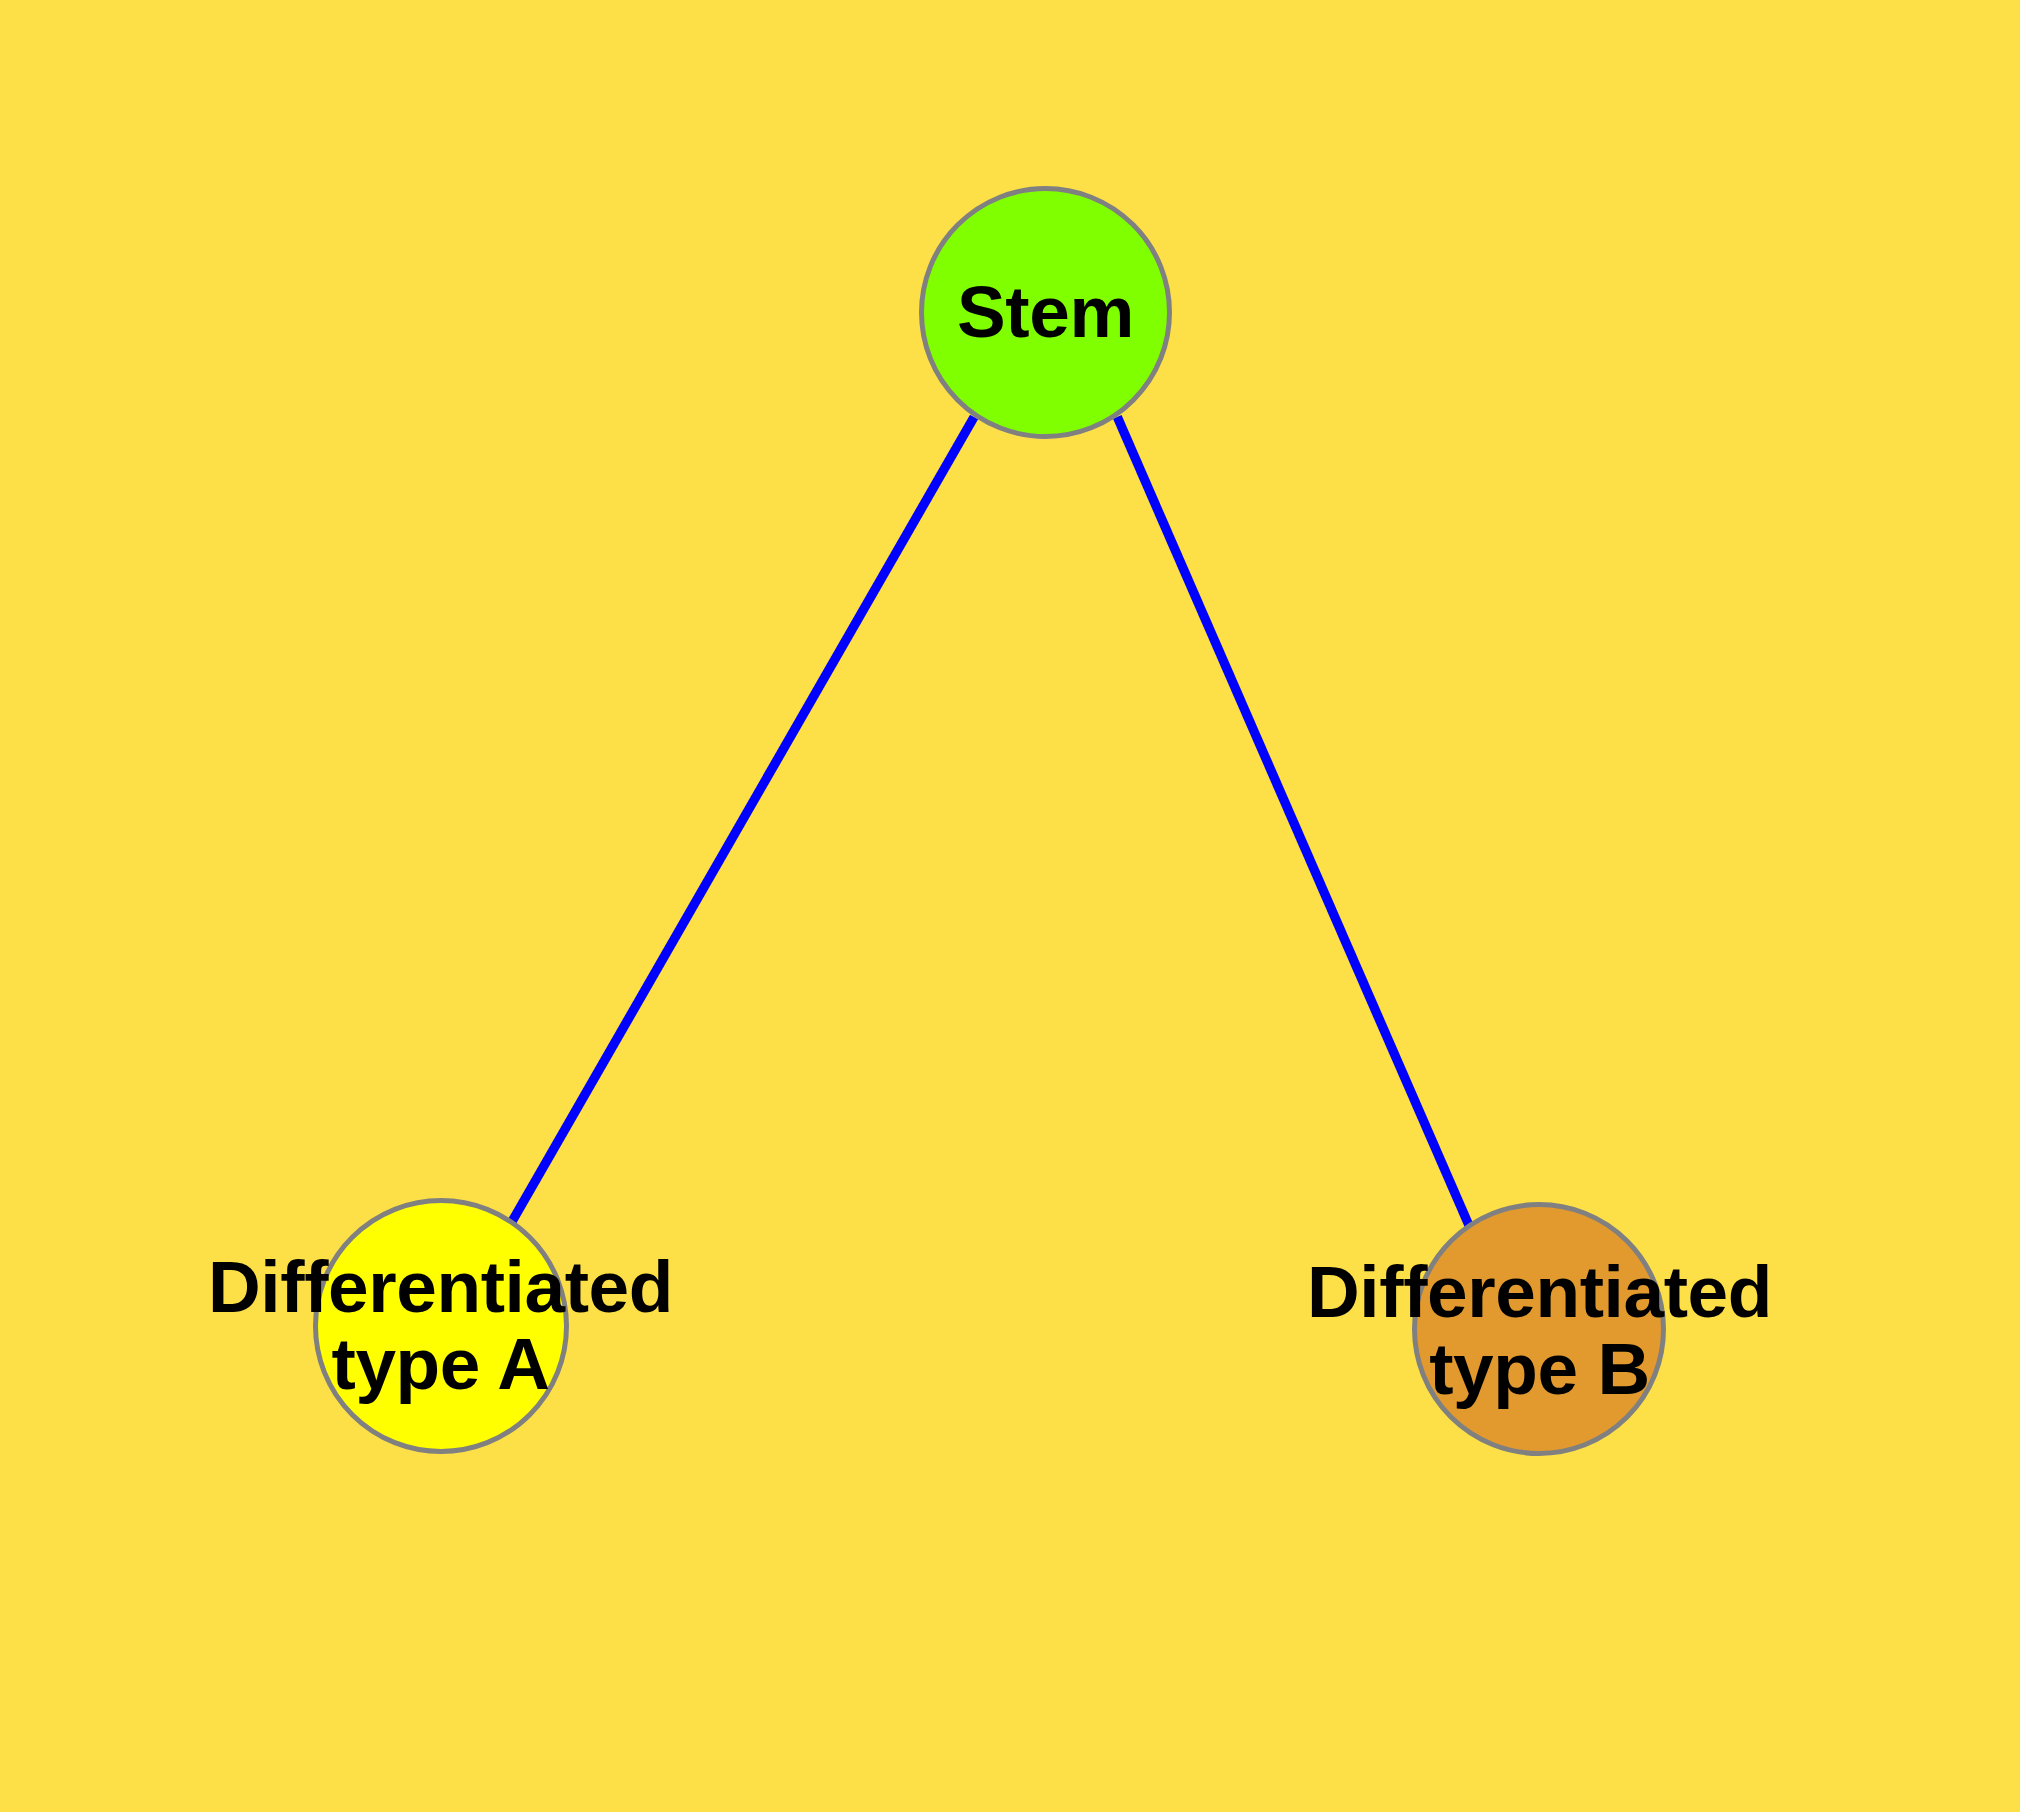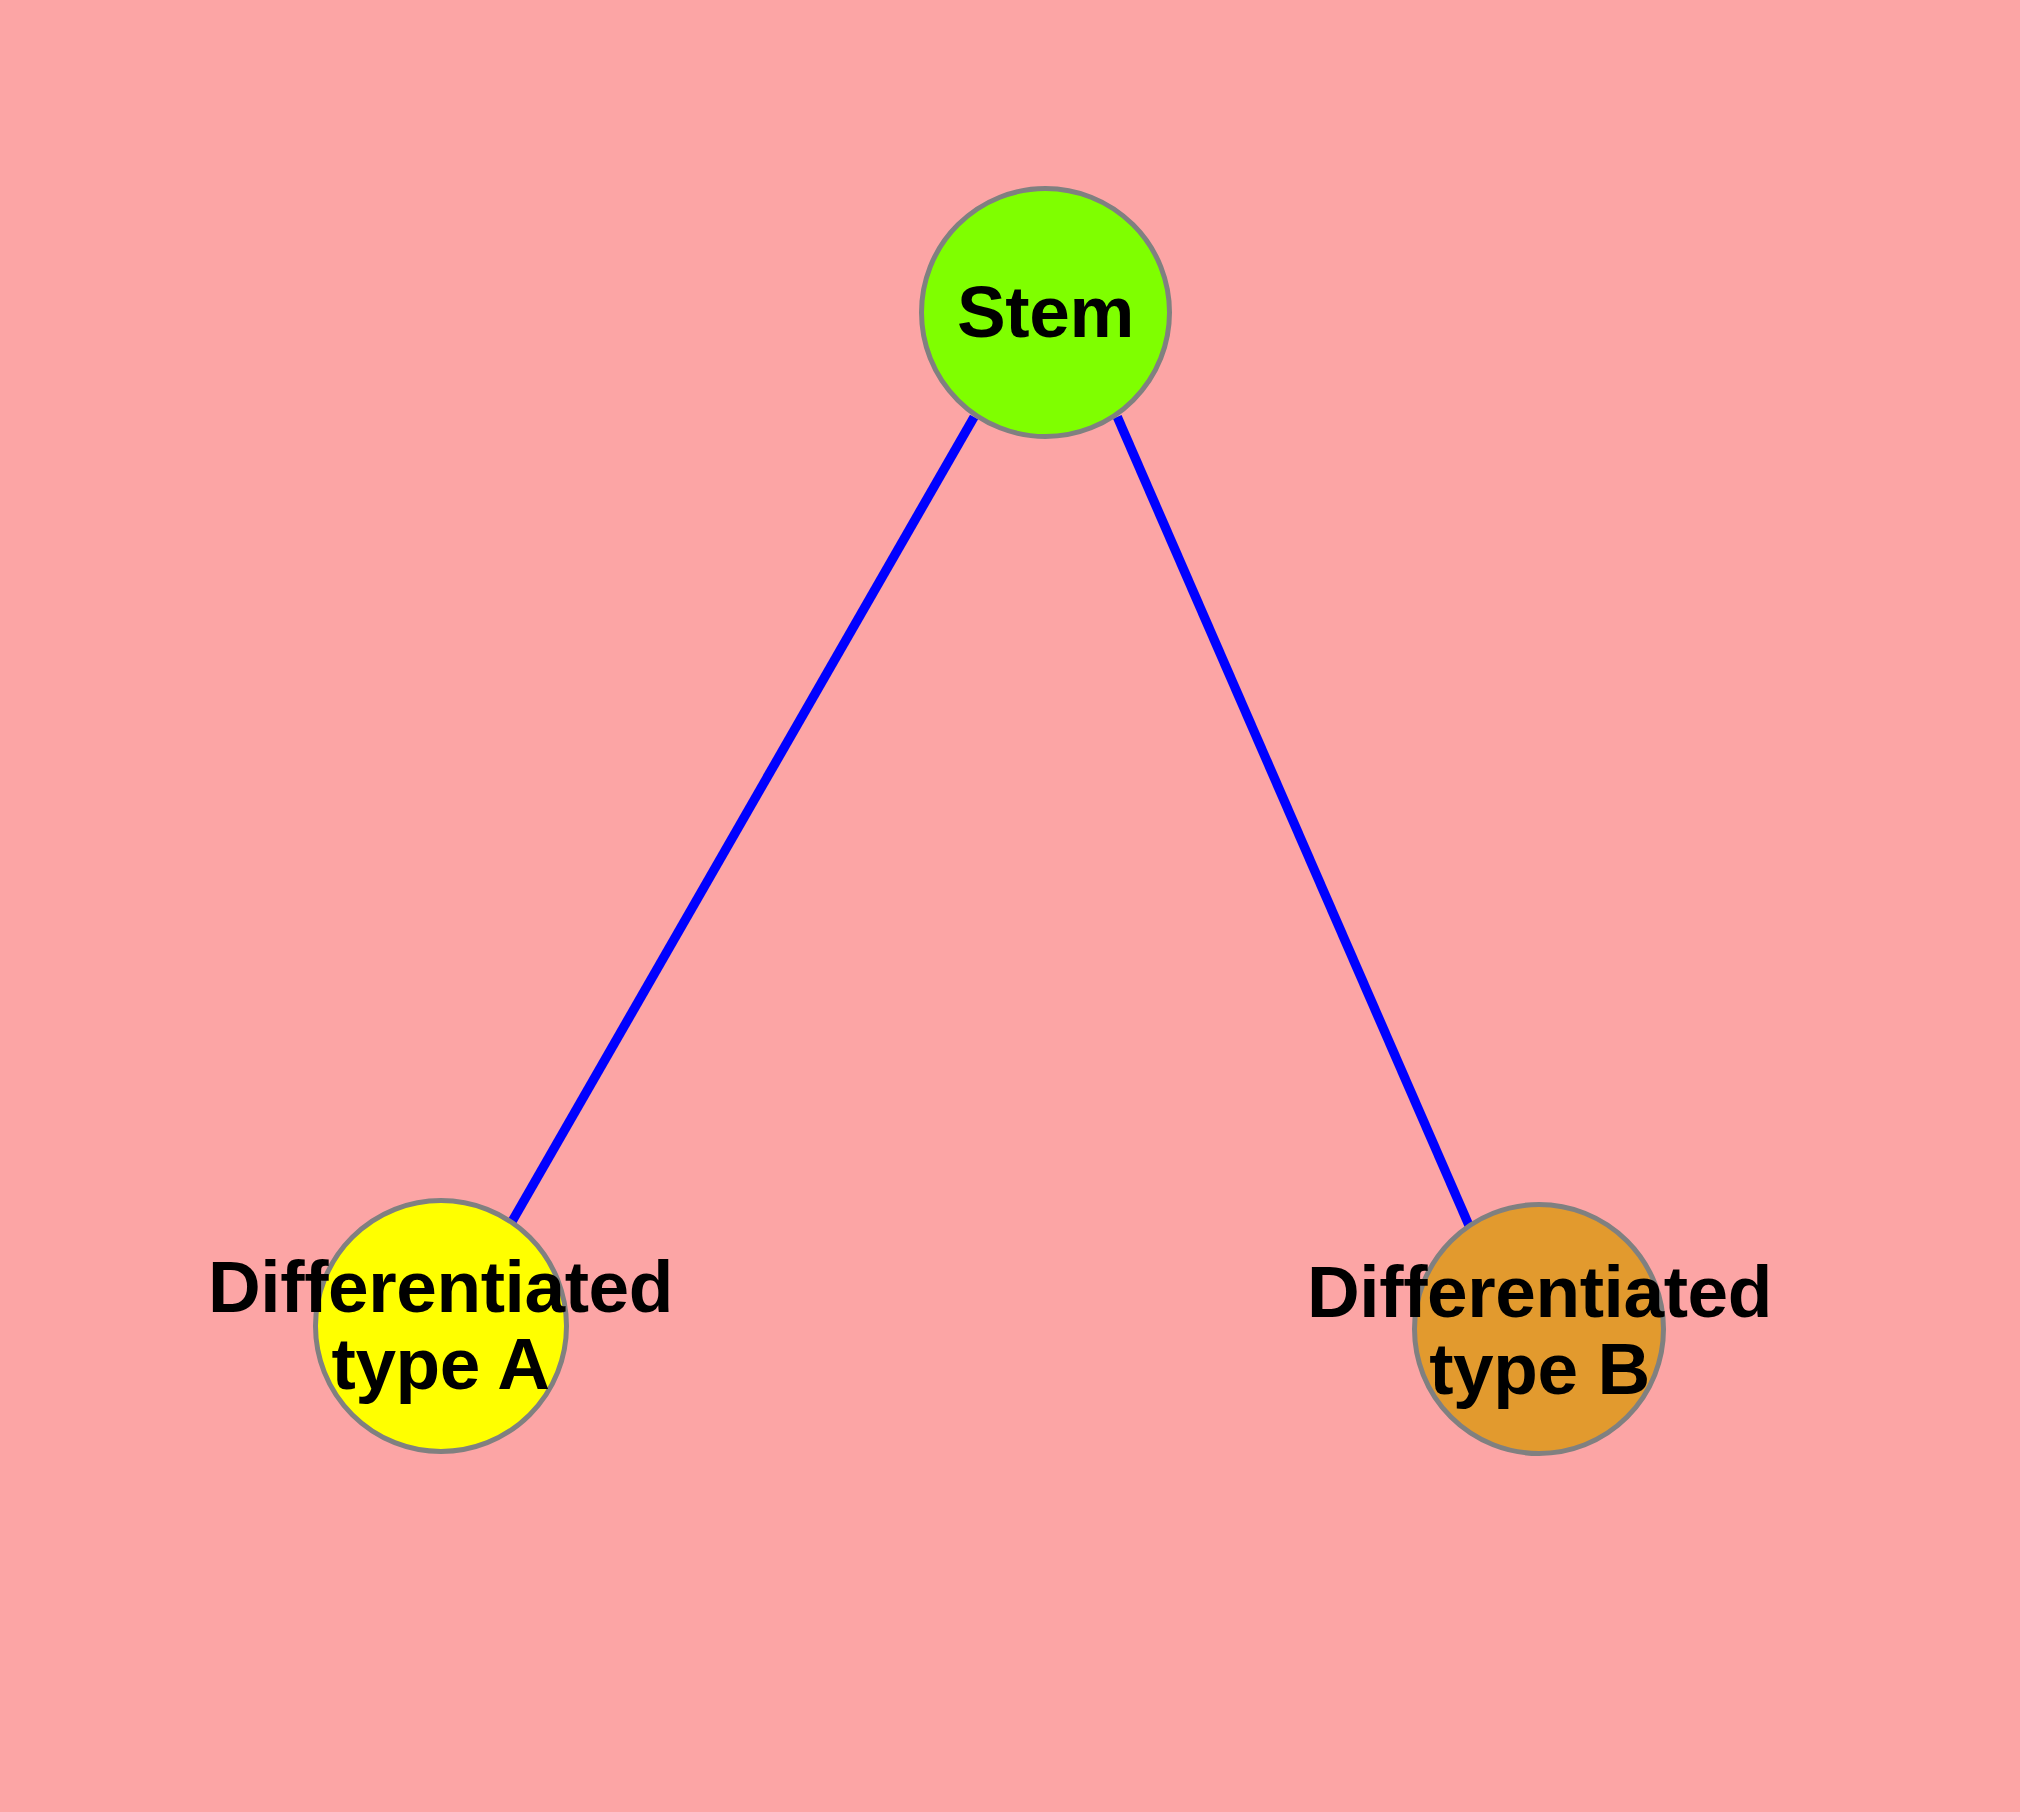--- a/index.html
+++ b/index.html
@@ -79,21 +79,21 @@
   }
   #label-type-b {
     left: 1285px;
     top: 1253px;
     width: 509px;
   }
 </style>
 </head>
 <body>
 
-<div id="graph-canvas" style="background: #fca5a5;">
+<div id="graph-canvas" style="background: #fde047;">
 
   <svg id="edge-layer" viewBox="0 0 2384 2138">
     <line x1="1149" y1="492" x2="604" y2="1441" stroke="#0000ff" stroke-width="11" stroke-linecap="butt"></line>
     <line x1="1318" y1="492" x2="1733" y2="1446" stroke="#0000ff" stroke-width="11" stroke-linecap="butt"></line>
   </svg>
 
   <div id="node-stem" class="graph-node" style="left: 919px; top: 186px; width: 253px; height: 253px; background: rgb(127, 255, 0); border-color: rgb(128, 128, 128);"></div>
   <div id="node-type-a" class="graph-node" style="left: 313px; top: 1198px; width: 256px; height: 256px; background: rgb(255, 255, 0); border-color: rgb(128, 128, 128);"></div>
   <div id="node-type-b" class="graph-node" style="left: 1412px; top: 1202px; width: 254px; height: 254px; background: rgb(226, 154, 46); border-color: rgb(128, 128, 128);"></div>
 

